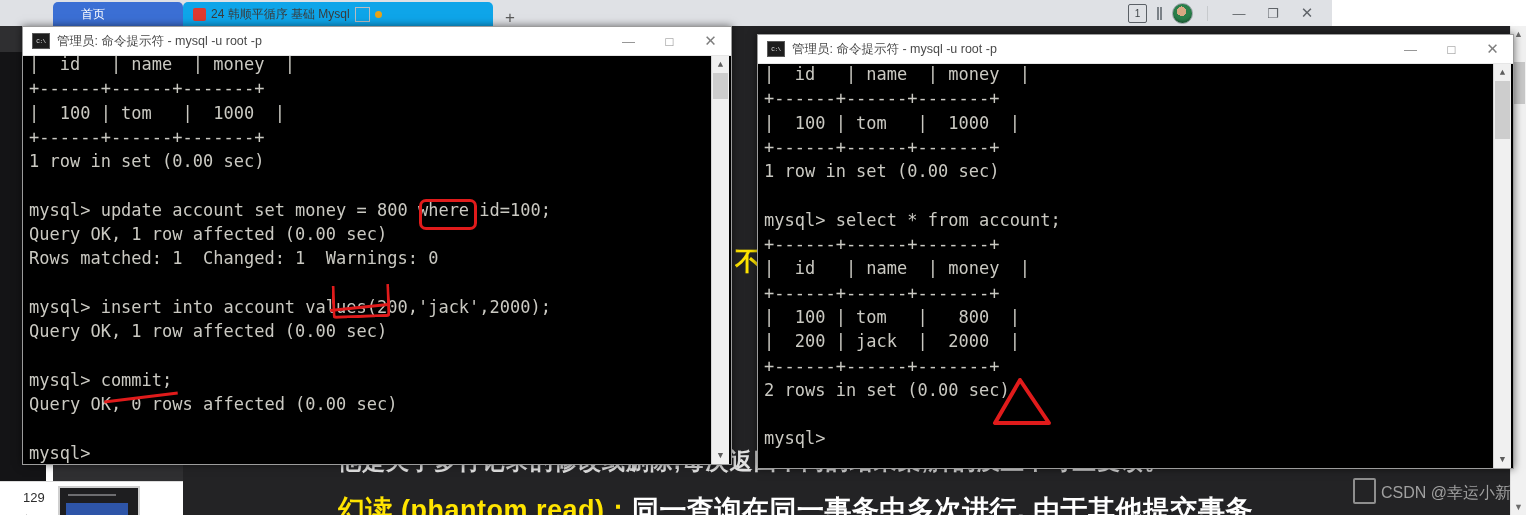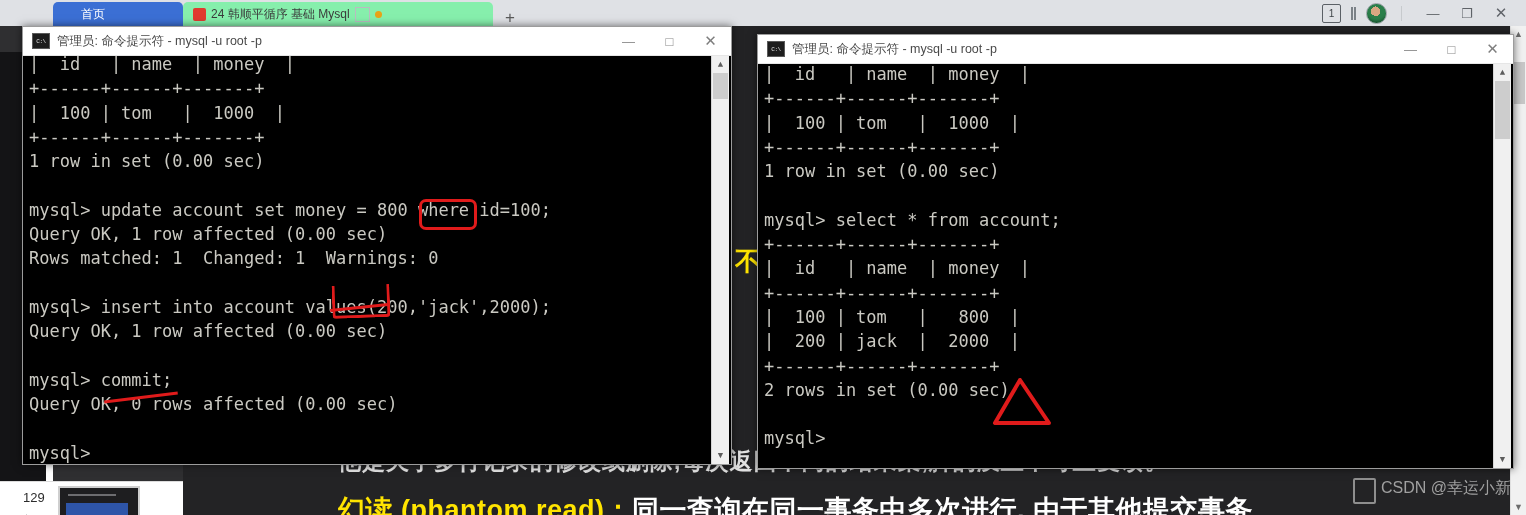--- a/index.html
+++ b/index.html
@@ -4,32 +4,32 @@
 <style>
   html,body{margin:0;padding:0;}
   body{
     width:1526px;height:515px;overflow:hidden;
     font-family:"Liberation Sans",sans-serif;
     background:#1b1b1b;position:relative;
   }
   
   #desktop{position:absolute;inset:0;background:#ffffff;}
   .browser-tabstrip{
-    position:absolute;left:0;top:0;width:1526px;height:26px;
+    position:absolute;left:0;top:0;width:1332px;height:26px;
     background:#dfe1e5;display:flex;align-items:flex-end;
   }
   .tab{
     height:24px;display:flex;align-items:center;gap:5px;
     padding:0 10px;font-size:12px;color:#3b3b3b;
     border-top-left-radius:5px;border-top-right-radius:5px;
     white-space:nowrap;overflow:hidden;
   }
   .tab.active{background:#3b6fd4;color:#ffffff;width:110px;}
   .tab.t2{background:#eef0f2;width:150px;}
-  .tab.t3{background:#86efac;width:290px;}
+  .tab.t3{background:#0ea5e9;width:290px;}
   .tab-fav{width:13px;height:13px;border-radius:2px;flex:0 0 auto;
            display:inline-block;}
   .fav-orange{background:#e8512f;}
   .fav-red{background:#e03a2f;}
   .tab-ctl{width:13px;height:13px;border:1px solid #b9bcc0;display:inline-block;}
   .tab-dot{width:7px;height:7px;border-radius:50%;background:#e8a317;display:inline-block;}
   .tab-plus{margin-left:12px;font-size:17px;color:#5a5a5a;line-height:1;}
 
   .brand-right{
     position:absolute;right:0;top:0;height:26px;display:flex;align-items:center;
@@ -183,21 +183,21 @@
     <div class="slide-line-a">他是关于多行记录的修改或删除,每次返回不同的结果集,脚的没正不可重复读。</div>
 
     <div class="slide-line-b">
       <span class="hl-yellow">幻读 (phantom read)：</span><span class="rest">同一查询在同一事务中多次进行, 由于其他提交事务</span>
     </div>
 
     <div class="slide-side">
       <span class="y">不可重复读 每</span>
     </div>
 
-    <div style="position:absolute;left:1353px;top:452px;display:flex;align-items:flex-start;gap:5px;">
+    <div style="position:absolute;left:1353px;top:452px;display:flex;align-items:flex-end;gap:5px;">
       <span style="display:inline-block;width:19px;height:22px;border:2px solid #8e8e8e;border-radius:2px;"></span>
       <span style="font-size:16px;color:#a0a0a0;white-space:nowrap;">CSDN @幸运小新</span>
     </div>
 
     <div class="thumb-strip">
       <div class="thumb-num">129</div>
       <div class="thumb-star">✶</div>
       <div class="thumb-box">
         <span class="tline"></span>
           <span class="tband"></span>

